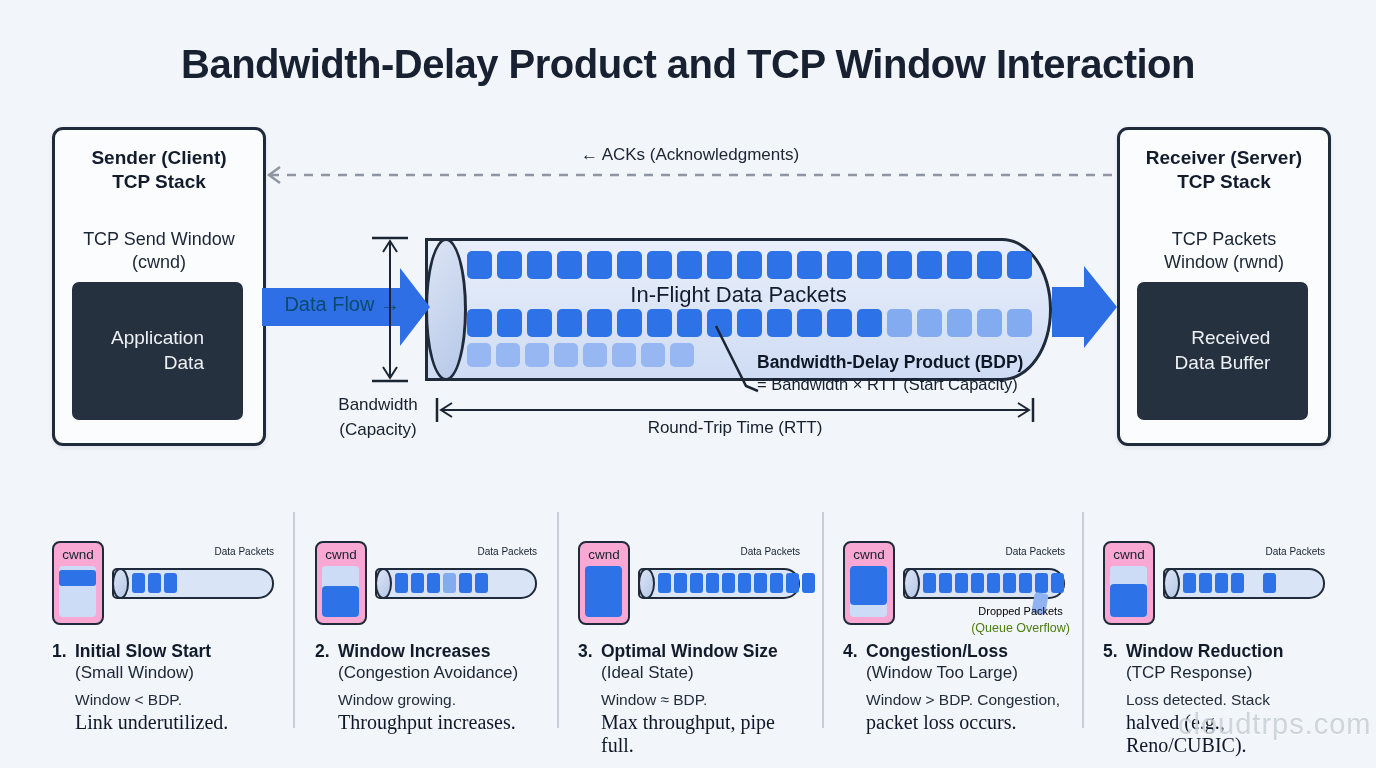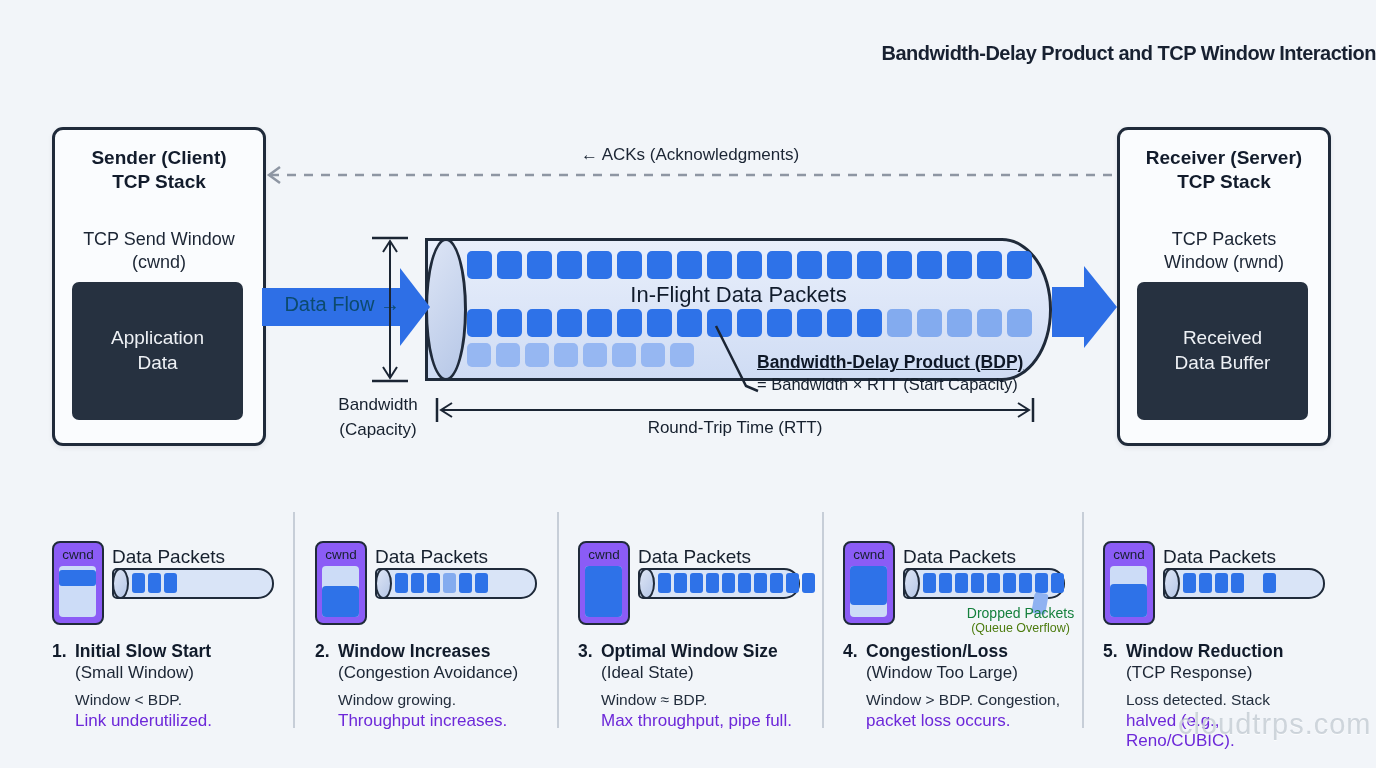--- a/index.html
+++ b/index.html
@@ -2,28 +2,28 @@
 <html><head>
 <meta charset="utf-8">
 <style>
   html,body{margin:0;padding:0;}
   body{font-family:"Liberation Sans",sans-serif;background:#e9edf2;}
   #canvas{position:relative;width:1376px;height:768px;background:#f2f5f9;overflow:hidden;}
 
   .abs{position:absolute;}
 
   
-  #main-title{left:0;top:42px;width:100%;text-align:right;font-size:20px;font-weight:700;color:#182131;letter-spacing:-.5px;}
+  #main-title{left:0;top:42px;width:100%;text-align:center;font-size:40px;font-weight:700;color:#182131;letter-spacing:-.5px;}
 
   
   .endpoint-box{width:208px;height:313px;top:127px;background:#fafcfe;border:3px solid #1f2a3a;border-radius:11px;box-shadow:0 2px 5px rgba(20,30,50,.08);}
   #sender-box{left:52px;} #receiver-box{left:1117px;}
   .endpoint-title{left:0;top:16px;width:100%;text-align:center;font-size:19px;font-weight:700;color:#121c2c;line-height:1.25;}
   .endpoint-winlabel{left:0;top:98px;width:100%;text-align:center;font-size:18px;color:#1b2534;line-height:1.25;}
-  .buffer-box{left:17px;top:152px;width:171px;height:138px;background:#263140;border-radius:7px;display:flex;align-items:center;justify-content:center;text-align:center;color:#eef1f5;font-size:19px;line-height:1.3;}
+  .buffer-box{left:17px;top:152px;width:171px;height:138px;background:#263140;border-radius:7px;display:flex;align-items:center;justify-content:center;text-align:right;color:#eef1f5;font-size:19px;line-height:1.3;}
 
   
   #ack-label{left:350px;top:145px;width:680px;text-align:center;font-size:17px;color:#1b2534;}
   #ack-line-svg{left:256px;top:164px;}
 
   
   #network-path-label{left:425px;top:209px;width:627px;text-align:center;font-size:18px;color:#15202f;}
   #pipe{left:425px;top:238px;width:627px;height:143px;border:3px solid #1f2a3a;border-radius:0 50px 50px 0 / 0 71px 71px 0;background:linear-gradient(#e9effb,#cfdcf4);box-sizing:border-box;}
   #pipe-cap{left:425px;top:238px;width:42px;height:143px;border:3px solid #1f2a3a;border-radius:50%;background:linear-gradient(125deg,#dde5f5,#b6c7e7);box-sizing:border-box;}
   .pipe-row{display:flex;gap:5px;}
@@ -47,51 +47,51 @@
   #data-flow-label{left:8px;top:25px;width:130px;text-align:right;color:#0c4a6e;font-size:20px;}
 
   
   #exit-arrow{left:1052px;top:266px;width:66px;height:82px;}
   #exit-arrow-body{left:0;top:21px;width:32px;height:50px;background:#2e6fe6;}
   #exit-arrow-head{left:32px;top:0;width:0;height:0;border-left:33px solid #2e6fe6;border-top:41px solid transparent;border-bottom:41px solid transparent;}
 
   
   #bandwidth-label{left:308px;top:393px;width:140px;text-align:center;font-size:17px;color:#16202e;line-height:1.45;}
   #rtt-label{left:425px;top:418px;width:620px;text-align:center;font-size:17px;color:#16202e;}
-  #bdp-title{left:757px;top:352px;font-size:17.5px;font-weight:700;color:#0e1726;text-decoration:underline;}
+  #bdp-title{left:757px;top:352px;font-size:17.5px;font-weight:700;color:#0e1726;}
   #bdp-formula{left:757px;top:375px;font-size:16.5px;color:#16202e;}
 
   
   .stage{top:541px;width:228px;height:210px;}
   .divider{top:512px;width:2px;height:216px;background:#c7ced8;}
-  .cwnd-box{left:0;top:0;width:52px;height:84px;background:#8b5cf6;border:2.5px solid #1f2a3a;border-radius:8px;box-sizing:border-box;}
+  .cwnd-box{left:0;top:0;width:52px;height:84px;background:#f9a8d4;border:2.5px solid #1f2a3a;border-radius:8px;box-sizing:border-box;}
   .cwnd-label{left:0;top:4px;width:100%;text-align:center;font-size:13.5px;color:#16202e;}
   .cwnd-inner{left:5px;top:23px;width:37px;height:51px;border-radius:4px;background:#ccdcf7;position:absolute;}
   .cwnd-inner::after{content:"";position:absolute;background:#2e72e8;}
   .cwnd-inner.bar::after{left:0;right:0;top:4px;height:16px;border-radius:3px;}
   .cwnd-inner.split::after{left:0;right:0;top:20px;bottom:0;border-radius:4px;}
   .cwnd-inner.split2::after{left:0;right:0;top:18px;bottom:0;border-radius:4px;}
   .cwnd-inner.full::after{left:0;right:0;top:0;bottom:0;border-radius:4px;}
   .cwnd-inner.over::after{left:0;right:0;top:0;bottom:12px;border-radius:4px;}
 
-  .mini-pipe-label{left:60px;top:5px;width:162px;text-align:left;font-size:19px;color:#16202e;}
+  .mini-pipe-label{left:60px;top:5px;width:162px;text-align:right;font-size:10px;color:#16202e;}
   .mini-pipe{left:60px;top:27px;width:162px;height:31px;border:2.5px solid #1f2a3a;border-radius:5px 16px 16px 5px / 5px 15px 15px 5px;background:#d9e4f7;box-sizing:border-box;}
   .mini-cap{position:absolute;left:-2.5px;top:-2.5px;width:17px;height:31px;border:2.5px solid #1f2a3a;border-radius:50%;background:linear-gradient(125deg,#dde5f5,#b6c7e7);box-sizing:border-box;}
   .mini-packets{position:absolute;left:18px;top:3px;display:flex;gap:3px;}
   .mini-packets .packet{width:13px;height:20px;border-radius:3px;}
 
   .stage-title-row{left:0;top:100px;display:flex;font-size:17.5px;font-weight:700;color:#111b2b;}
   .stage-number{width:23px;}
   .stage-subtitle{left:23px;top:122px;font-size:17px;color:#1c2635;}
   .stage-desc1{left:23px;top:150px;font-size:15.5px;color:#232e3d;}
-  .stage-desc2{left:23px;top:170px;font-size:17px;color:#6d28d9;}
+  .stage-desc2{left:23px;top:170px;font-size:20px;color:#0f172a;font-family:Liberation Serif, serif;}
 
   
   #dropped-packet{left:190px;top:52px;width:14px;height:21px;background:#8fb2f1;border-radius:3px;transform:rotate(10deg);}
-  .dropped-label1{left:95px;top:64px;width:165px;text-align:center;font-size:14px;color:#15803d;}
+  .dropped-label1{left:95px;top:64px;width:165px;text-align:center;font-size:11px;color:#000000;}
   .dropped-label2{left:95px;top:80px;width:165px;text-align:center;font-size:12.5px;color:#4d7c0f;}
 
   #watermark{left:1178px;top:708px;font-size:29px;color:rgba(170,180,192,.55);letter-spacing:1px;text-shadow:0 1px 0 rgba(255,255,255,.7);}
   svg{display:block;}
 </style>
 </head>
 <body>
 
 <div id="canvas">
 

